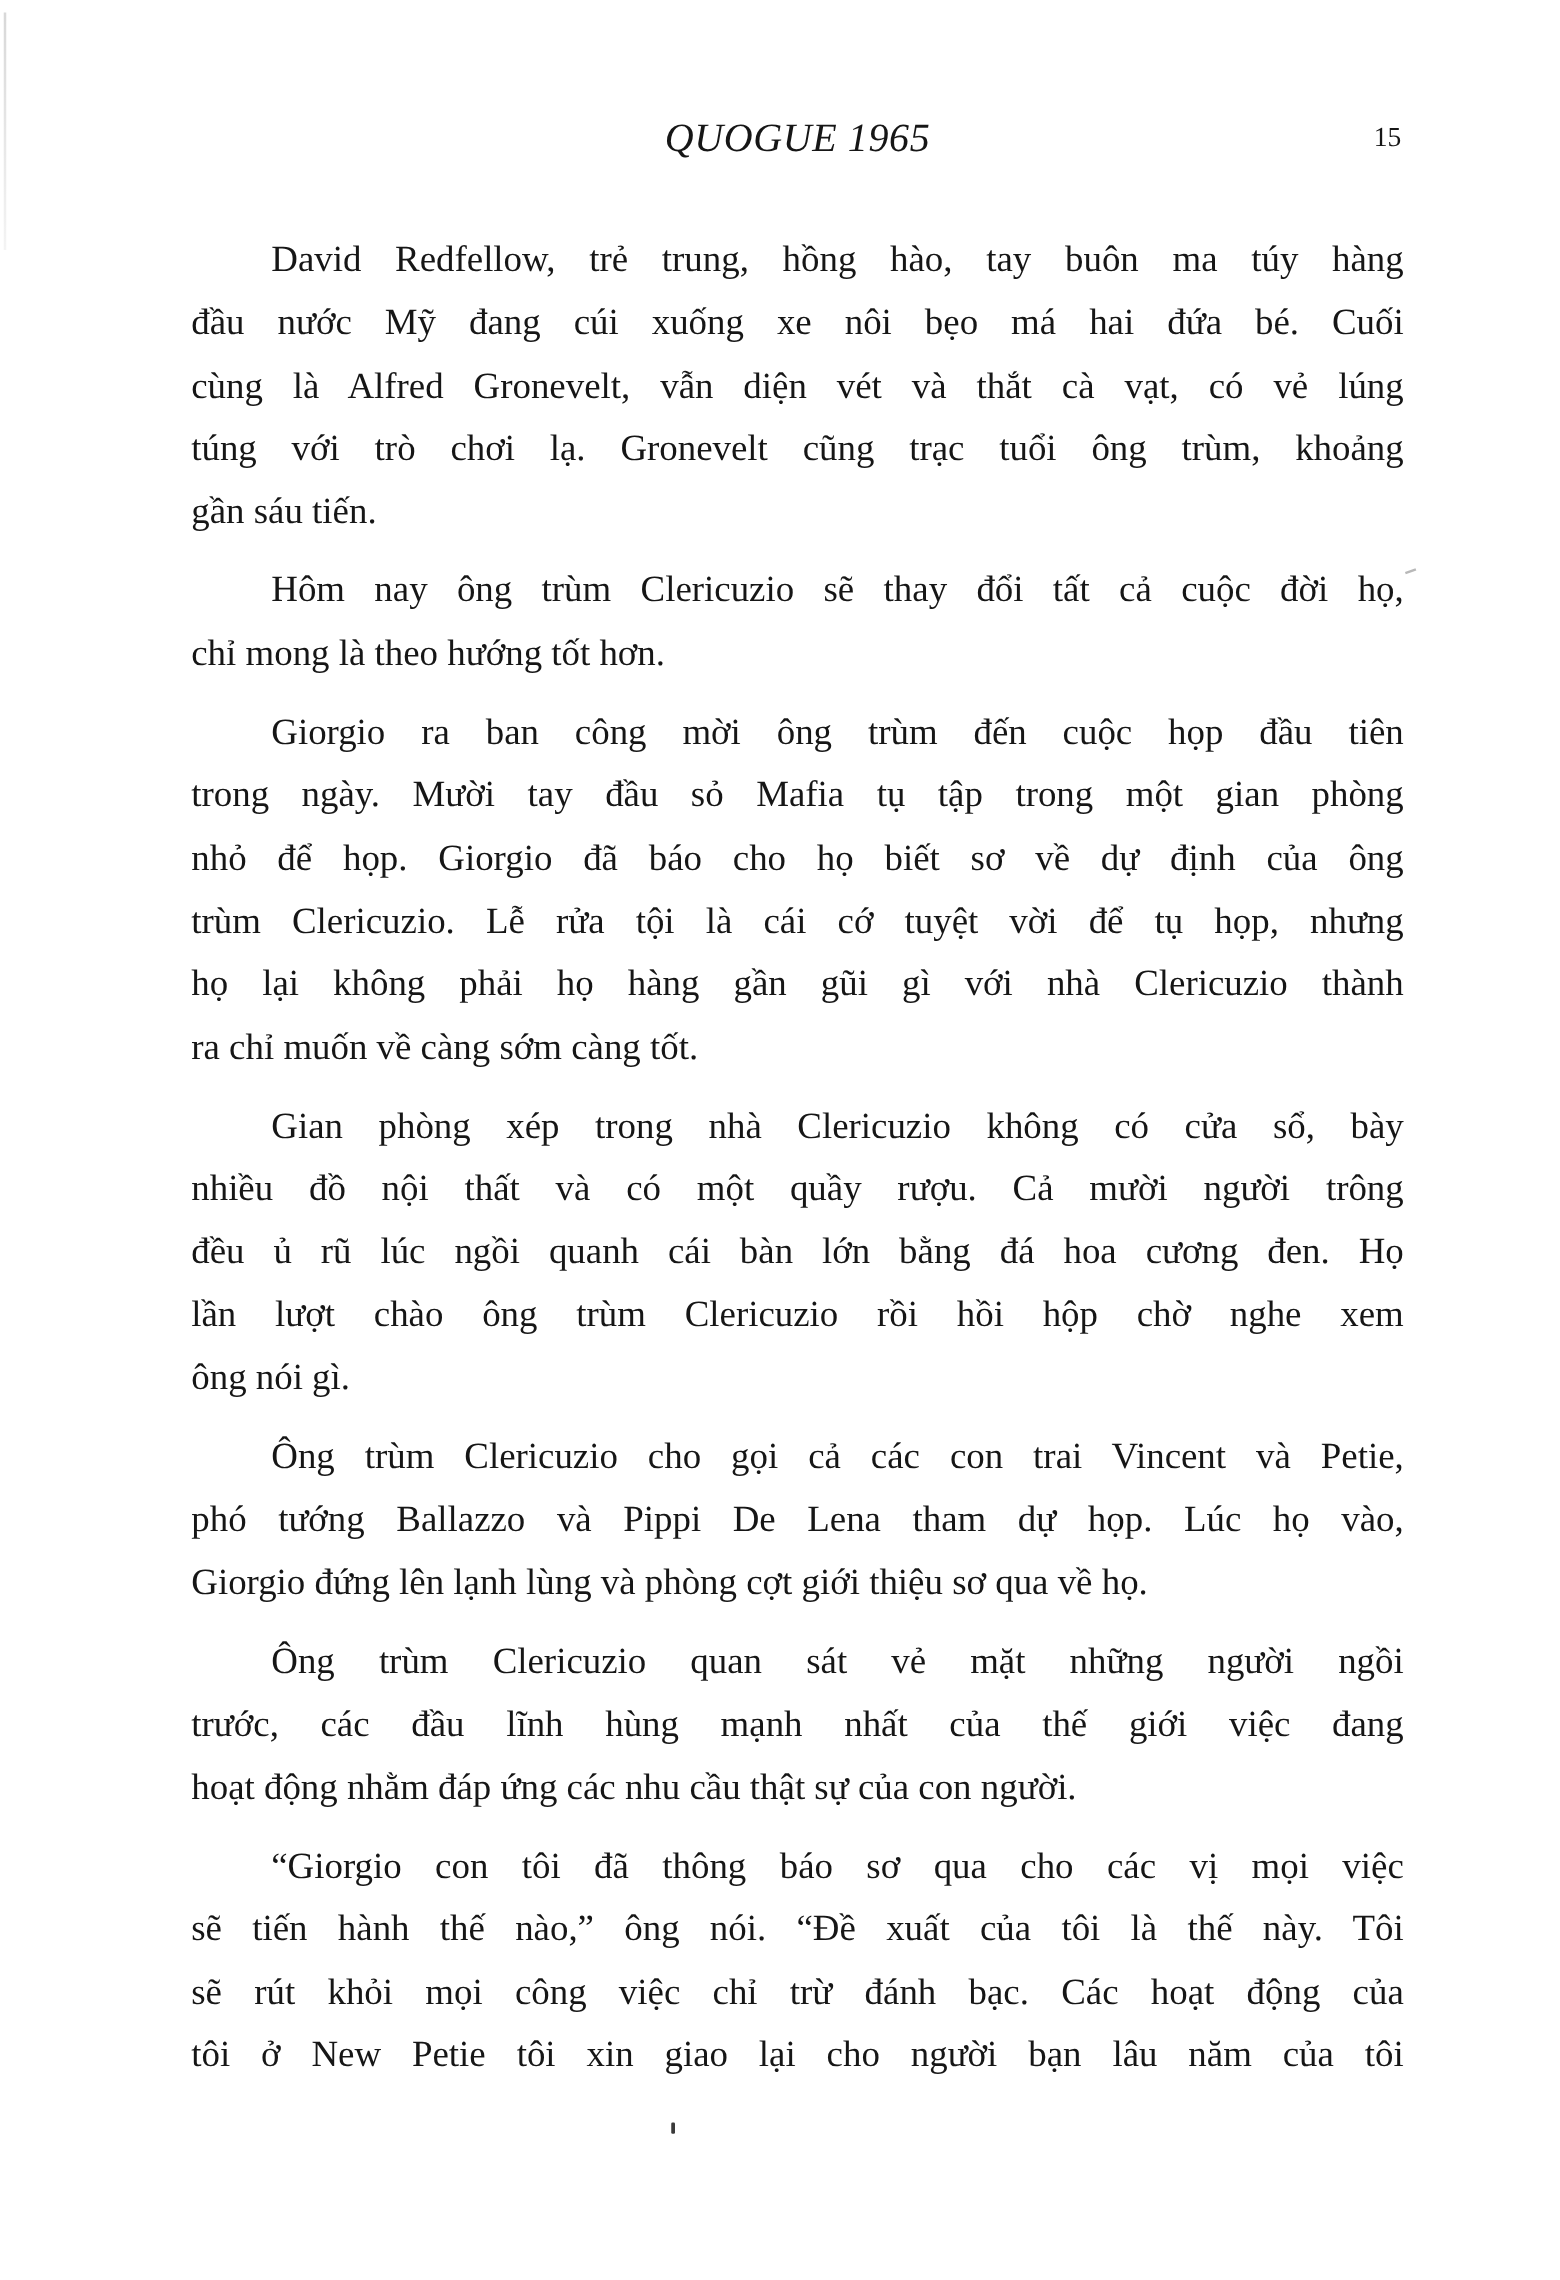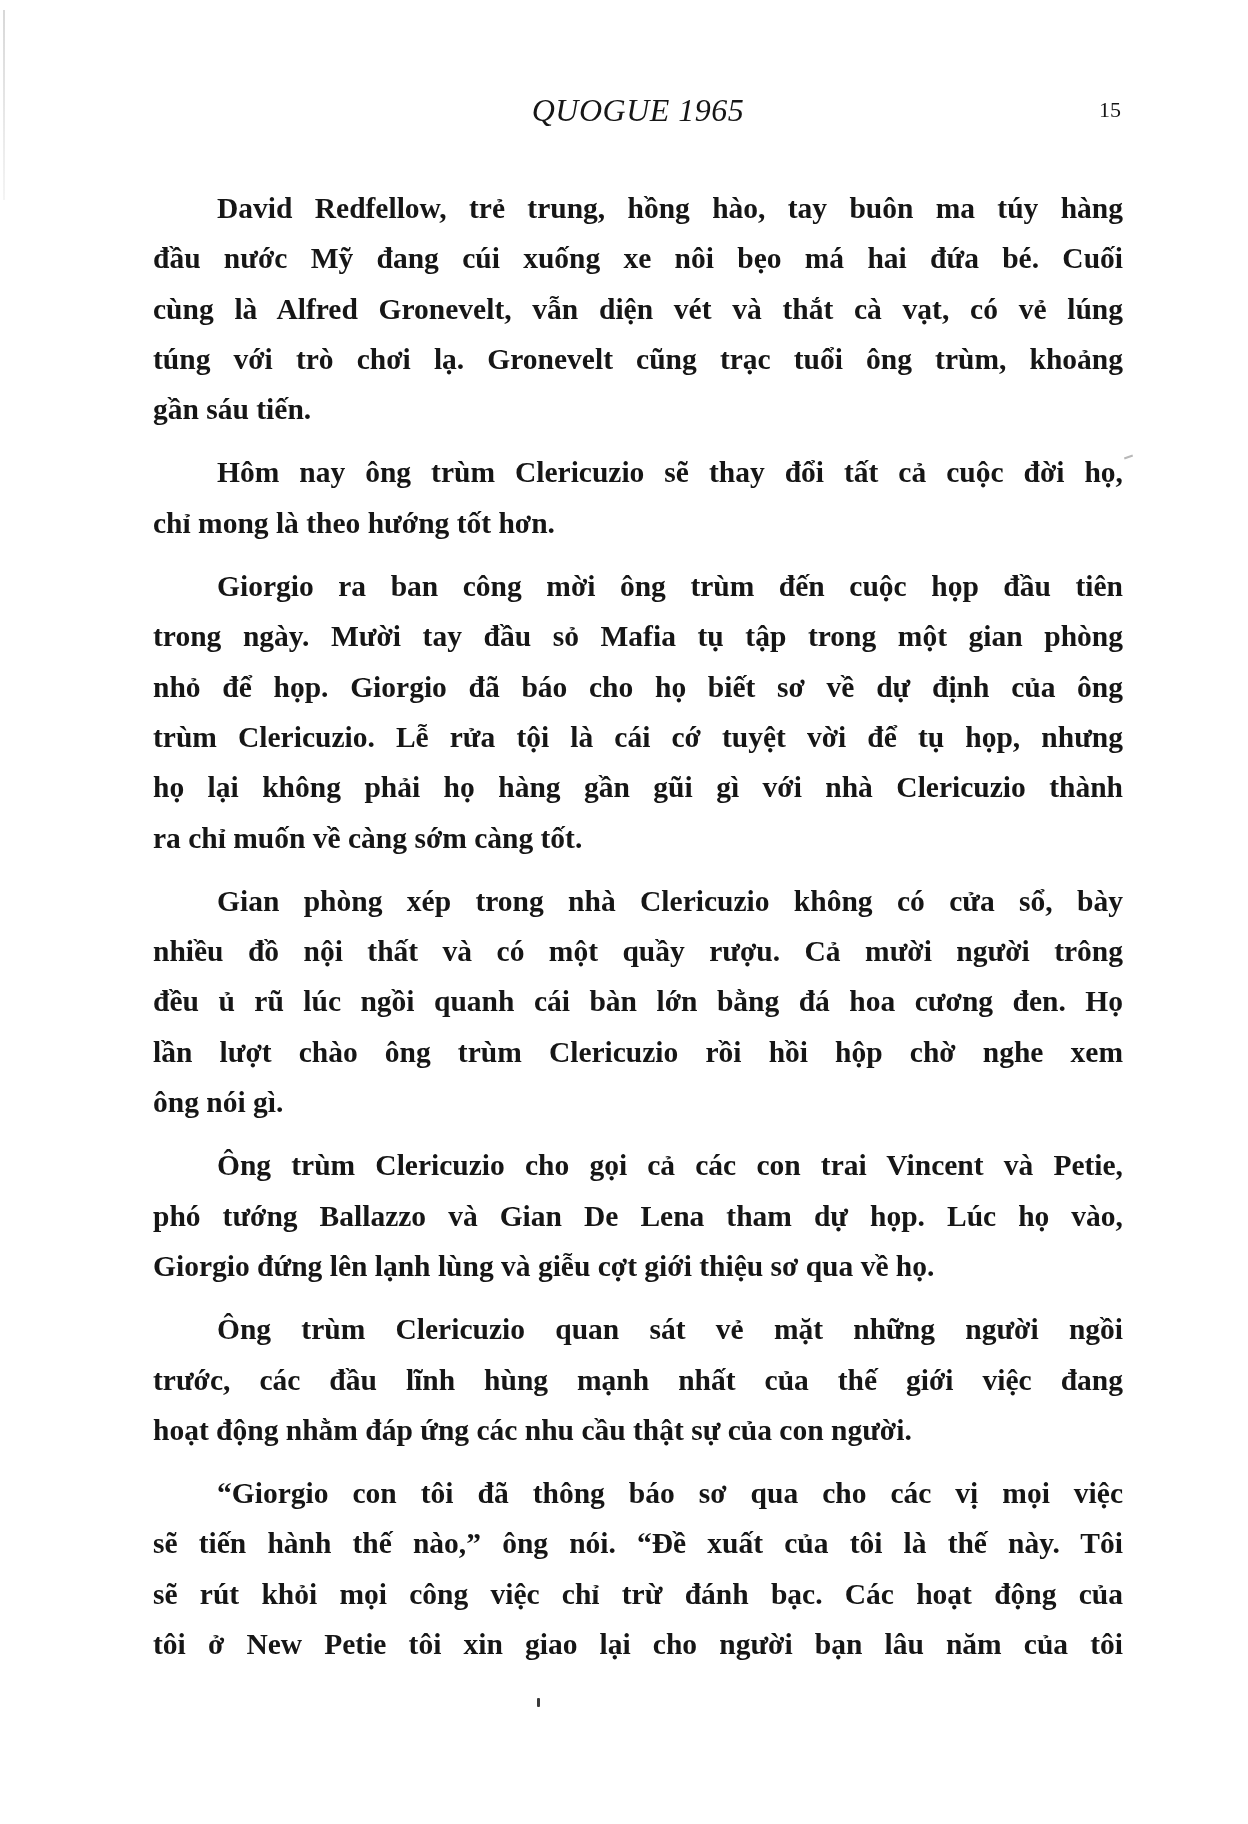--- a/index.html
+++ b/index.html
@@ -24,21 +24,20 @@
   }
   .text-block {
     position: absolute; left: 153px; top: 183px; width: 970px;
     font-size: 29.5px;
   }
   .para { margin: 0 0 13px 0; }
   .line {
     display: block; height: 50.3px; line-height: 50.3px;
     text-align: justify; text-align-last: justify; white-space: nowrap;
     overflow: visible;
-    font-weight: bold;
   }
   .line.last { text-align-last: left; }
   .line.indent { padding-left: 64px; }
   .scan-mark {
     position: absolute; left: 1124px; top: 456px; width: 9px; height: 2px;
     background: #b8b8b8; transform: rotate(-20deg);
   }
   .bottom-tick {
     position: absolute; left: 537px; top: 1698px; width: 3px; height: 9px;
     background: #3a3a3a; border-radius: 1px;
@@ -76,22 +75,22 @@
   </div>
   <div class="para">
     <span class="line indent">Gian phòng xép trong nhà Clericuzio không có cửa sổ, bày</span>
     <span class="line">nhiều đồ nội thất và có một quầy rượu. Cả mười người trông</span>
     <span class="line">đều ủ rũ lúc ngồi quanh cái bàn lớn bằng đá hoa cương đen. Họ</span>
     <span class="line">lần lượt chào ông trùm Clericuzio rồi hồi hộp chờ nghe xem</span>
     <span class="line last">ông nói gì.</span>
   </div>
   <div class="para">
     <span class="line indent">Ông trùm Clericuzio cho gọi cả các con trai Vincent và Petie,</span>
-    <span class="line">phó tướng Ballazzo và Gian De Lena tham dự họp. Lúc họ vào,</span>
-    <span class="line last">Giorgio đứng lên lạnh lùng và giễu cợt giới thiệu sơ qua về họ.</span>
+    <span class="line">phó tướng Ballazzo và Pippi De Lena tham dự họp. Lúc họ vào,</span>
+    <span class="line last">Giorgio đứng lên lạnh lùng và phòng cợt giới thiệu sơ qua về họ.</span>
   </div>
   <div class="para">
     <span class="line indent">Ông trùm Clericuzio quan sát vẻ mặt những người ngồi</span>
     <span class="line">trước, các đầu lĩnh hùng mạnh nhất của thế giới việc đang</span>
     <span class="line last">hoạt động nhằm đáp ứng các nhu cầu thật sự của con người.</span>
   </div>
   <div class="para">
     <span class="line indent">“Giorgio con tôi đã thông báo sơ qua cho các vị mọi việc</span>
     <span class="line">sẽ tiến hành thế nào,” ông nói. “Đề xuất của tôi là thế này. Tôi</span>
     <span class="line">sẽ rút khỏi mọi công việc chỉ trừ đánh bạc. Các hoạt động của</span>

